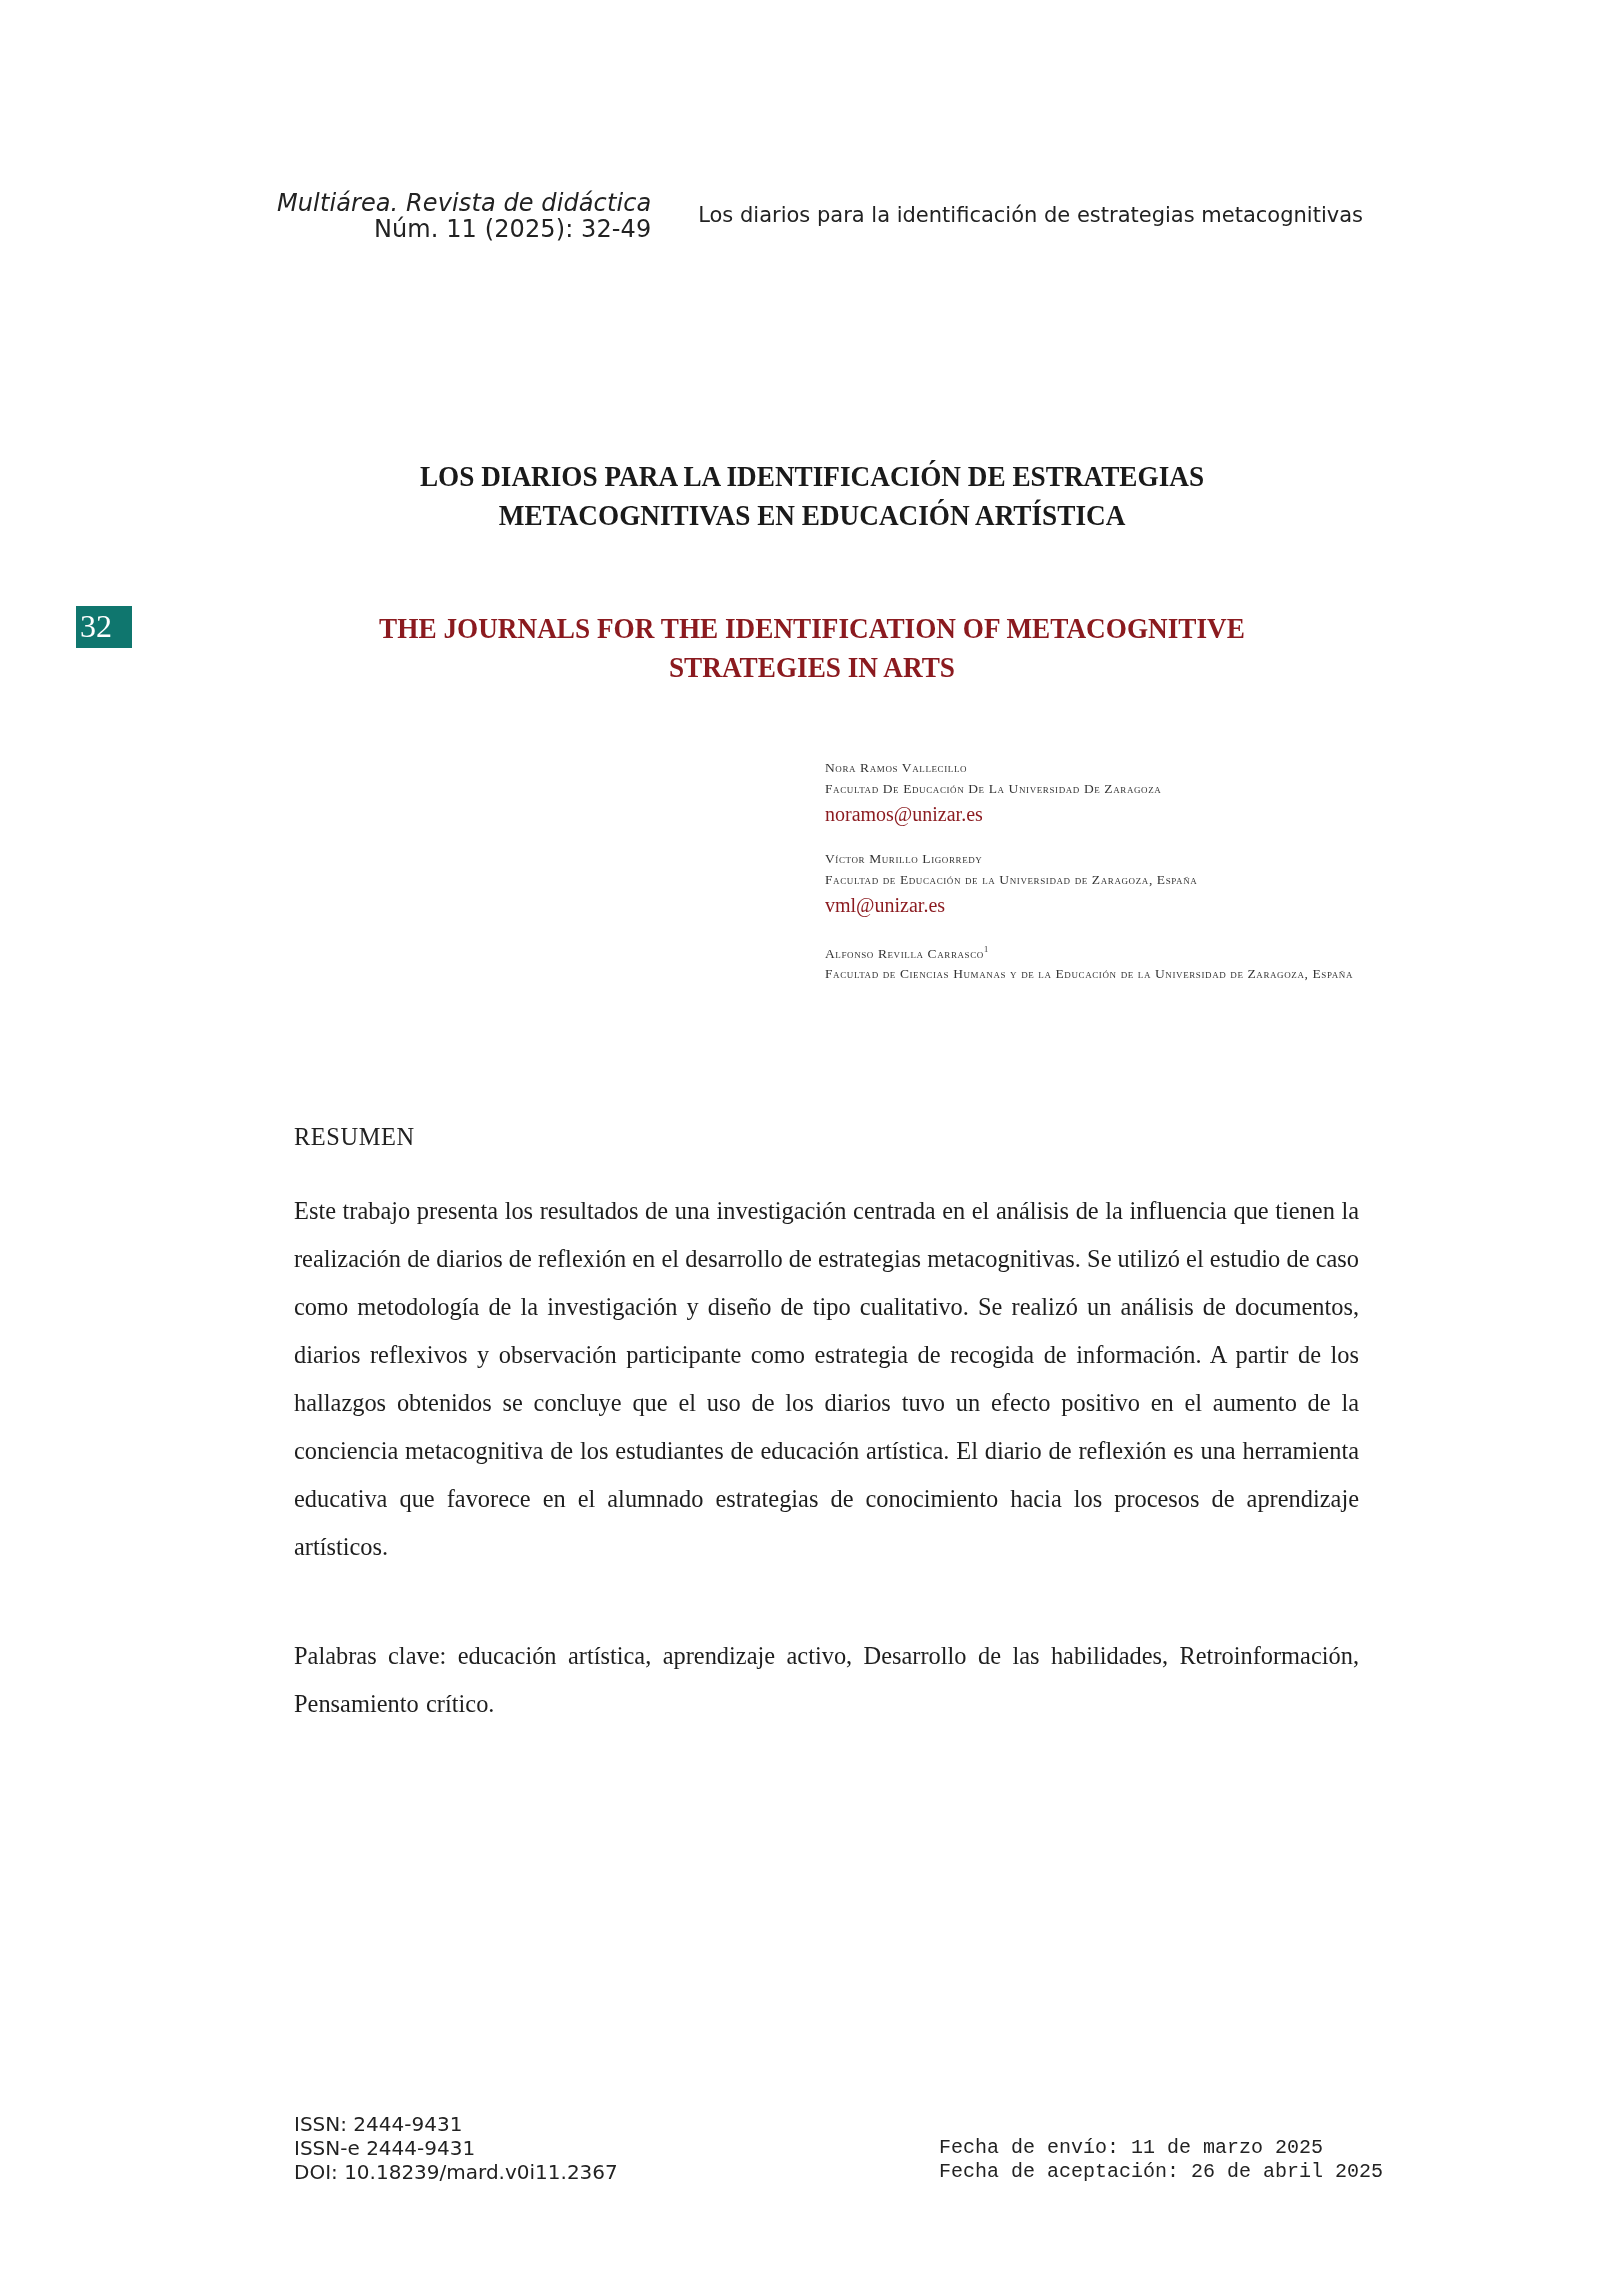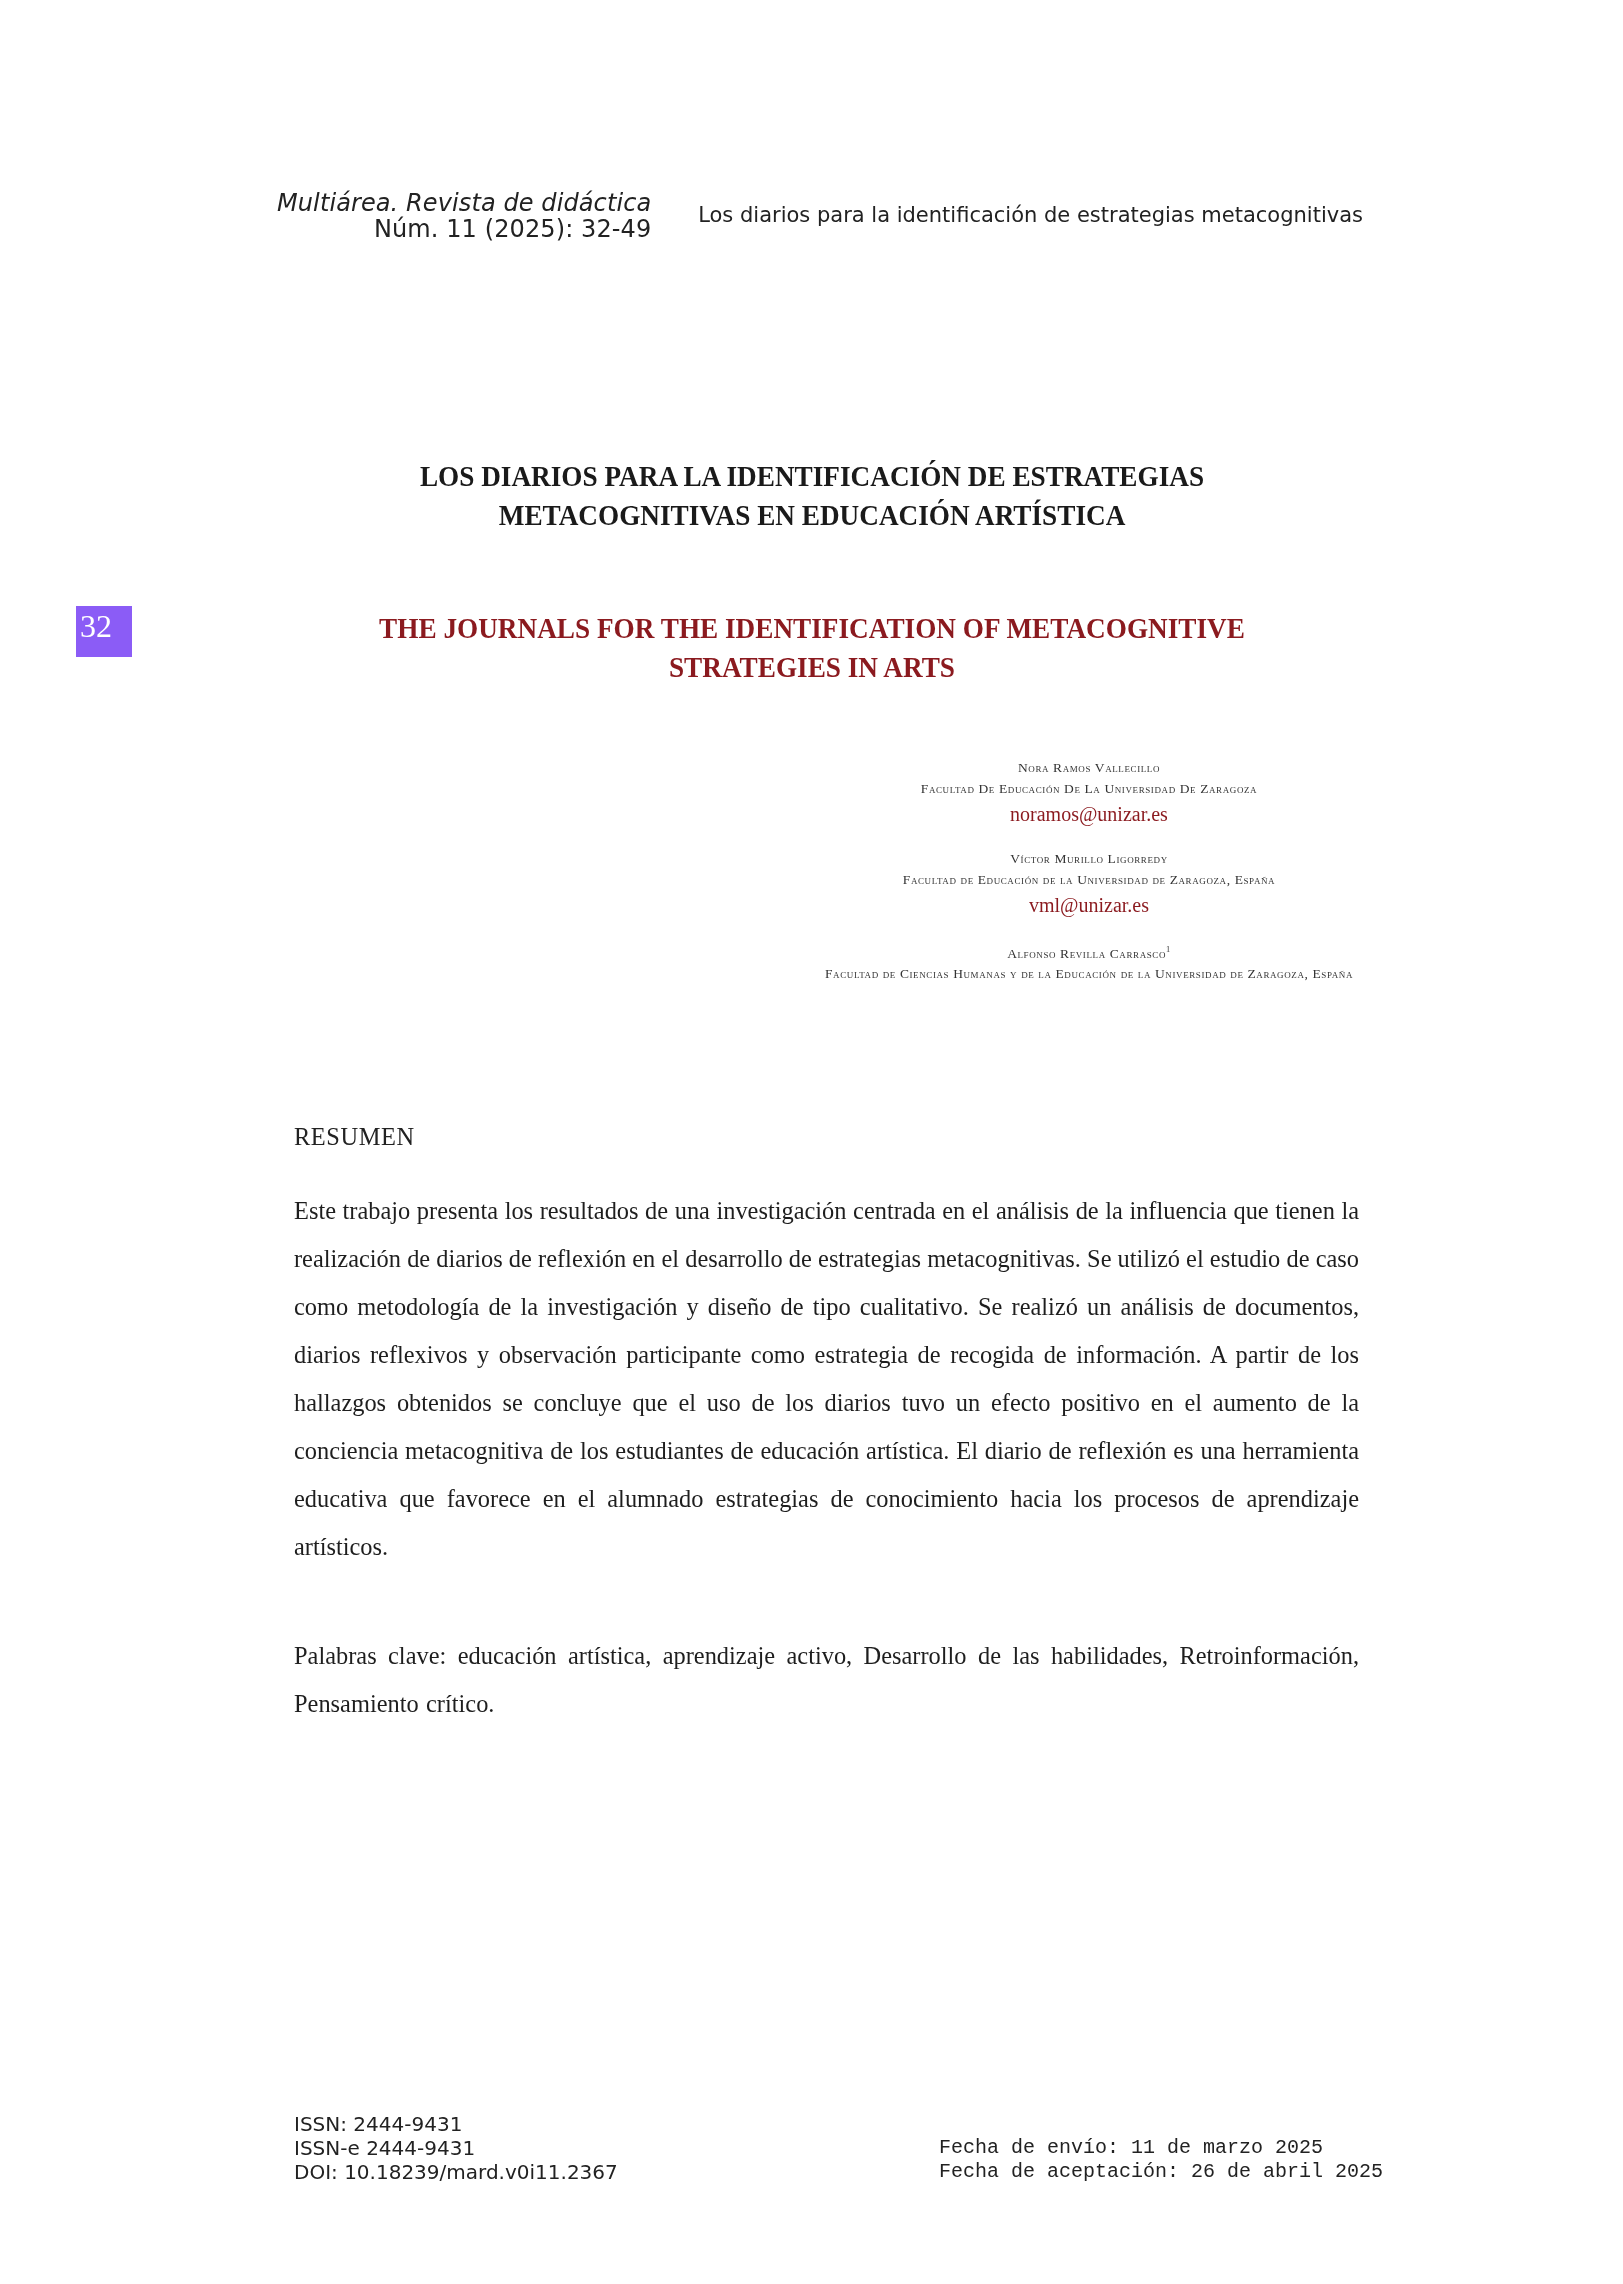--- a/index.html
+++ b/index.html
@@ -9,24 +9,24 @@
   
   .hdr-left { left: 277px; top: 190px; font-family: "DejaVu Sans", sans-serif; font-size: 24px; line-height: 26px; color: #222; letter-spacing: 0.1px; text-align: right; }
   .hdr-left .journal { font-style: italic; }
   .hdr-right { right: 261px; top: 202px; text-align: right; font-family: "DejaVu Sans", sans-serif; font-size: 21px; line-height: 27px; color: #222; }
   .hdr-right .subtitle { }
 
   
   .title-es { left: 0; width: 1624px; top: 457px; text-align: center; font-family: "Liberation Serif", serif; font-weight: bold; font-size: 29.6px; line-height: 39px; color: #1a1a1a; transform: scaleX(0.92); transform-origin: center; }
   .title-en { left: 0; width: 1624px; top: 609px; text-align: center; font-family: "Liberation Serif", serif; font-weight: bold; font-size: 29.6px; line-height: 39px; color: #8b1a1f; transform: scaleX(0.92); transform-origin: center; }
 
-  .page-num { left: 76px; top: 606px; width: 56px; height: 51px; background: #8b5cf6; color: #fff; font-family: "Liberation Serif", serif; font-size: 32px; line-height: 41px; padding-left: 3.9px; box-sizing: border-box; }
+  .page-num { left: 76px; top: 606px; width: 56px; height: 42px; background: #0f766e; color: #fff; font-family: "Liberation Serif", serif; font-size: 32px; line-height: 41px; padding-left: 3.9px; box-sizing: border-box; }
 
   
-  .authors { right: 271px; top: 758px; text-align: center; font-family: "Liberation Serif", serif; color: #333; }
+  .authors { right: 271px; top: 758px; text-align: left; font-family: "Liberation Serif", serif; color: #333; }
   .author-block { margin-bottom: 19px; }
   .author-name { font-size: 13.5px; line-height: 20.6px; font-variant: small-caps; letter-spacing: 0.6px; }
   .author-aff { font-size: 13.5px; line-height: 20.6px; font-variant: small-caps; letter-spacing: 0.6px; }
   .author-email { font-size: 20px; line-height: 31px; font-weight: normal; color: #8b1a1f; }
   .author-name sup { font-size: 8.4px; }
 
   
   .resumen-h { left: 294px; top: 1123px; font-family: "Liberation Serif", serif; font-size: 24.4px; letter-spacing: 0.6px; color: #222; }
   .abstract { left: 294px; top: 1187px; width: 1065px; font-family: Liberation Serif, serif; font-size: 24.4px; line-height: 48px; text-align: justify; color: #1e1e1e; }
   .keywords { left: 294px; top: 1632px; width: 1065px; font-family: "Liberation Serif", serif; font-size: 24.4px; line-height: 48px; text-align: justify; color: #1e1e1e; word-spacing: 1.3px; }

